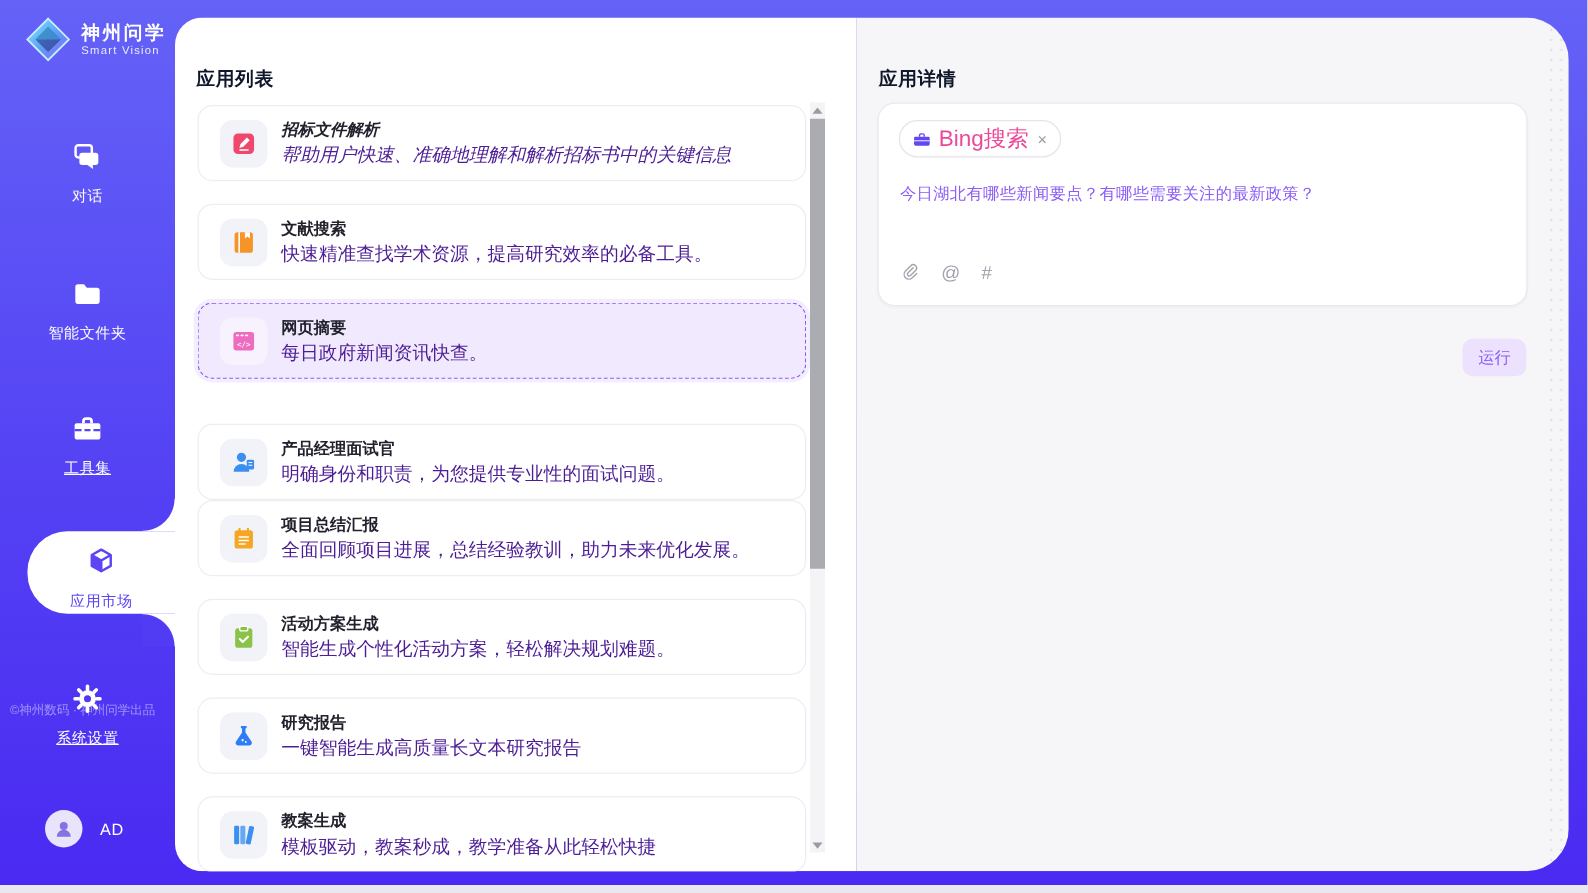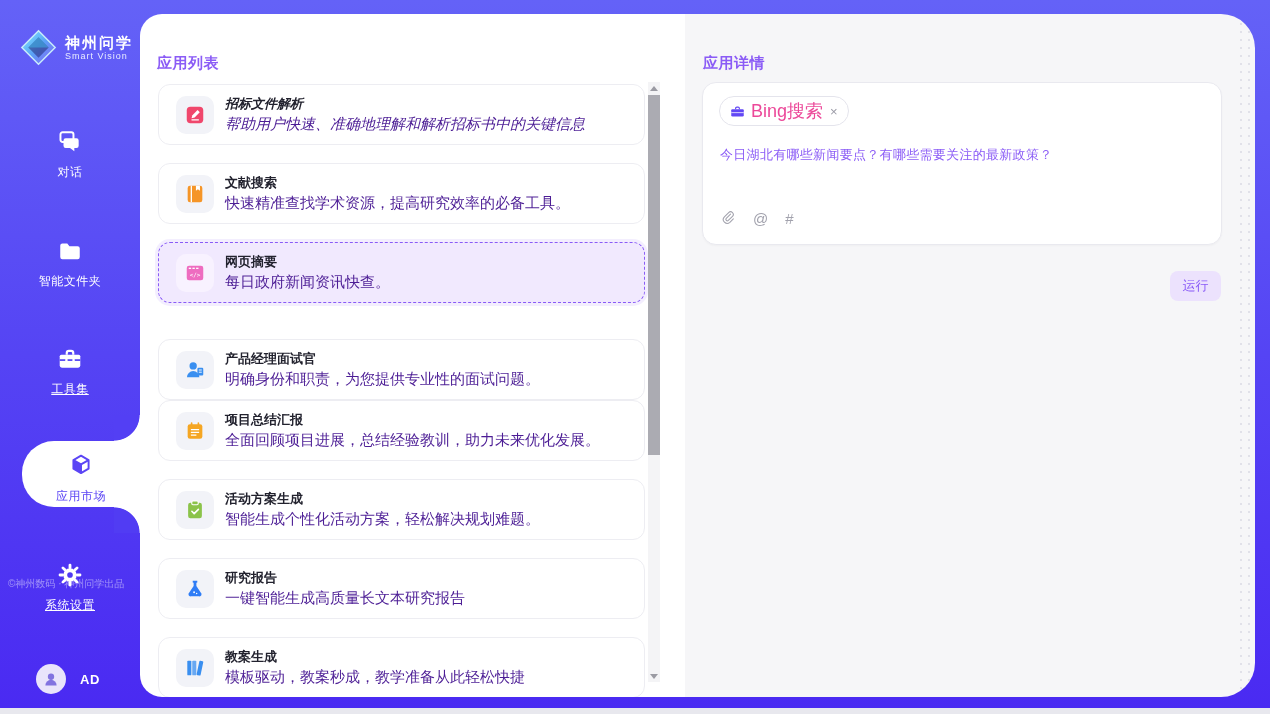--- a/index.html
+++ b/index.html
@@ -10,26 +10,26 @@
     background:linear-gradient(180deg,#6462f7 0%,#5544f4 50%,#4a2af2 100%);}
   .bottom-strip{width:1270px;height:6px;background:#e8e8ee;}
 
   
   .content{position:absolute;left:140px;top:14px;right:15px;bottom:11px;
     border-radius:22px 34px 34px 22px;overflow:hidden;display:flex;}
   .list-panel{position:relative;width:545px;background:#ffffff;flex:0 0 545px;}
   .detail-panel{position:relative;flex:1;background:#f6f6f8;}
   .detail-panel::after{content:"";position:absolute;top:6px;bottom:6px;right:2px;width:16px;
     background-image:radial-gradient(#d8d8e2 1px,transparent 1.3px);background-size:8px 8px;opacity:.7;}
-  .panel-title{position:absolute;top:40px;margin:0;font-size:15px;font-weight:700;color:#8b5cf6;letter-spacing:.5px;}
+  .panel-title{position:absolute;top:40px;margin:0;font-size:15px;font-weight:700;color:#0f172a;letter-spacing:.5px;}
   .list-panel .panel-title{left:17px;}
   .detail-panel .panel-title{left:18px;}
 
   
-  .sidebar{position:absolute;left:0;top:16px;width:140px;height:584px;}
+  .sidebar{position:absolute;left:0;top:0;width:140px;height:584px;}
   .brand{position:absolute;left:20px;top:13px;display:flex;align-items:center;gap:8px;}
   .brand-logo{width:37px;height:37px;}
   .brand-name{color:#fff;font-size:15px;font-weight:700;letter-spacing:2px;line-height:17px;}
   .brand-tagline{color:#e8ecff;font-size:9px;letter-spacing:1px;line-height:10px;}
 
   .nav-item{position:absolute;left:0;width:140px;padding-top:8px;height:56px;text-align:center;cursor:pointer;}
   .nav-item:nth-child(1){top:105px;}
   .nav-item:nth-child(2){top:214px;}
   .nav-item:nth-child(3){top:322px;}
   .nav-item:nth-child(4){top:425px;}
@@ -43,21 +43,21 @@
   .nav-item.active .nav-icon{color:#5b45f5;}
   .nav-item.active .nav-label{color:#5b45f5;}
   .nav-item.active::before{content:"";position:absolute;right:0;top:-26px;width:26px;height:26px;
     background:radial-gradient(circle at 0 0,#533ff4 25.2px,#ffffff 26px);}
   .nav-item.active::after{content:"";position:absolute;right:0;bottom:-26px;width:26px;height:26px;
     background:radial-gradient(circle at 0 100%,#513cf3 25.2px,#ffffff 26px);}
 
   .user-row{position:absolute;left:36px;top:648px;display:flex;align-items:center;cursor:pointer;}
   .avatar{width:30px;height:30px;border-radius:50%;background:#e9e4fb;display:flex;align-items:center;justify-content:center;}
   .av-ic{width:18px;height:18px;color:#8273e0;}
-  .user-name{margin-left:14px;color:#ffffff;font-size:13px;letter-spacing:.5px;font-weight:bold;}
+  .user-name{margin-left:14px;color:#ffffff;font-size:13px;letter-spacing:.5px;}
   .side-footer{position:absolute;left:8px;bottom:9px;width:150px;font-size:10px;color:rgba(255,255,255,.45);white-space:nowrap;}
 
   
   .app-card{position:absolute;left:18px;width:487px;height:61px;background:#fff;
     border:1px solid #ededf2;border-radius:12px;cursor:pointer;}
   .app-card:nth-child(1){top:70px;font-style:italic;}
   .app-card:nth-child(2){top:149px;}
   .app-card:nth-child(3){top:228px;}
   .app-card:nth-child(4){top:307px;margin-top:18px;}
   .app-card:nth-child(5){top:386px;padding-left:28px;}

